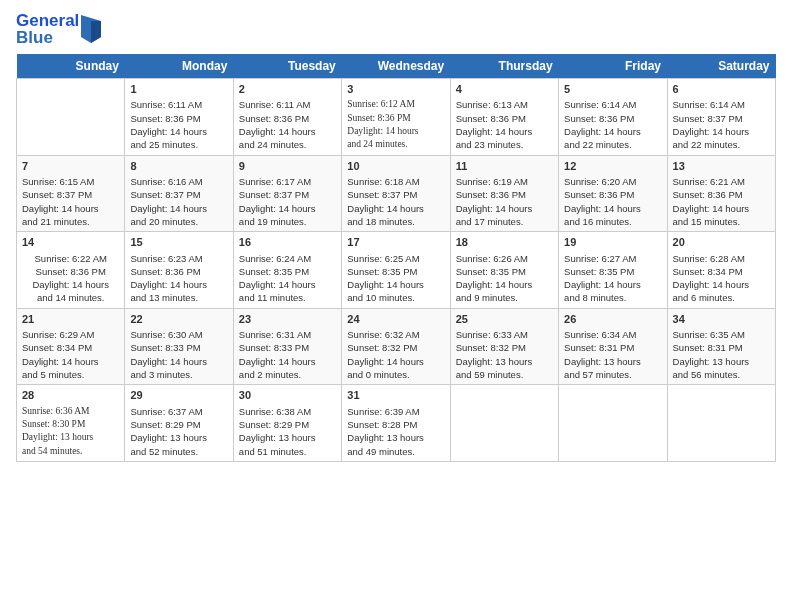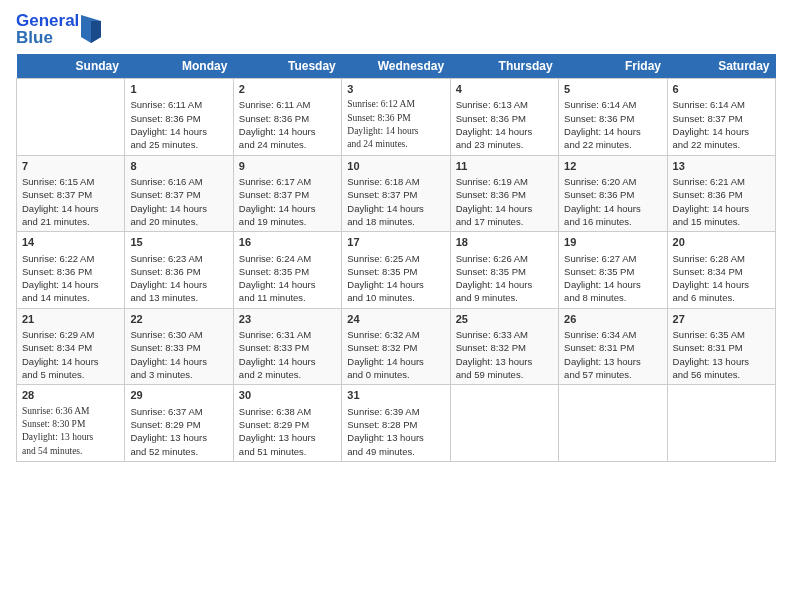--- a/index.html
+++ b/index.html
@@ -206,21 +206,21 @@
             <span class="day-num">13</span>
             <div class="day-info" style="white-space: pre-line;">Sunrise: 6:21 AM
 Sunset: 8:36 PM
 Daylight: 14 hours
 and 15 minutes.</div>
           </td>
         </tr>
         <tr>
           <td>
             <span class="day-num">14</span>
-            <div class="day-info" style="white-space: pre-line;">Sunrise: 6:22 AM
+            <div class="day-info" style="white-space: pre-line; text-align: center;">Sunrise: 6:22 AM
 Sunset: 8:36 PM
 Daylight: 14 hours
 and 14 minutes.</div>
           </td>
           <td>
             <span class="day-num">15</span>
             <div class="day-info" style="white-space: pre-line;">Sunrise: 6:23 AM
 Sunset: 8:36 PM
 Daylight: 14 hours
 and 13 minutes.</div>
@@ -298,21 +298,21 @@
 and 59 minutes.</div>
           </td>
           <td>
             <span class="day-num">26</span>
             <div class="day-info" style="white-space: pre-line;">Sunrise: 6:34 AM
 Sunset: 8:31 PM
 Daylight: 13 hours
 and 57 minutes.</div>
           </td>
           <td>
-            <span class="day-num">27</span>
+            <span class="day-num">34</span>
             <div class="day-info" style="white-space: pre-line;">Sunrise: 6:35 AM
 Sunset: 8:31 PM
 Daylight: 13 hours
 and 56 minutes.</div>
           </td>
         </tr>
         <tr>
           <td>
             <span class="day-num">28</span>
             <div class="day-info" style="white-space: pre-line; font-family: Liberation Serif, serif;">Sunrise: 6:36 AM

